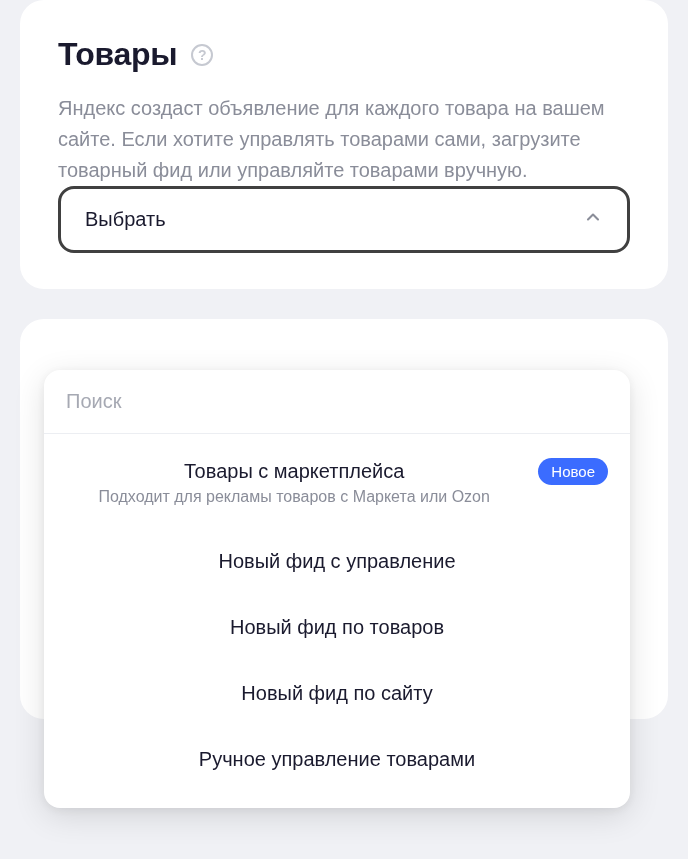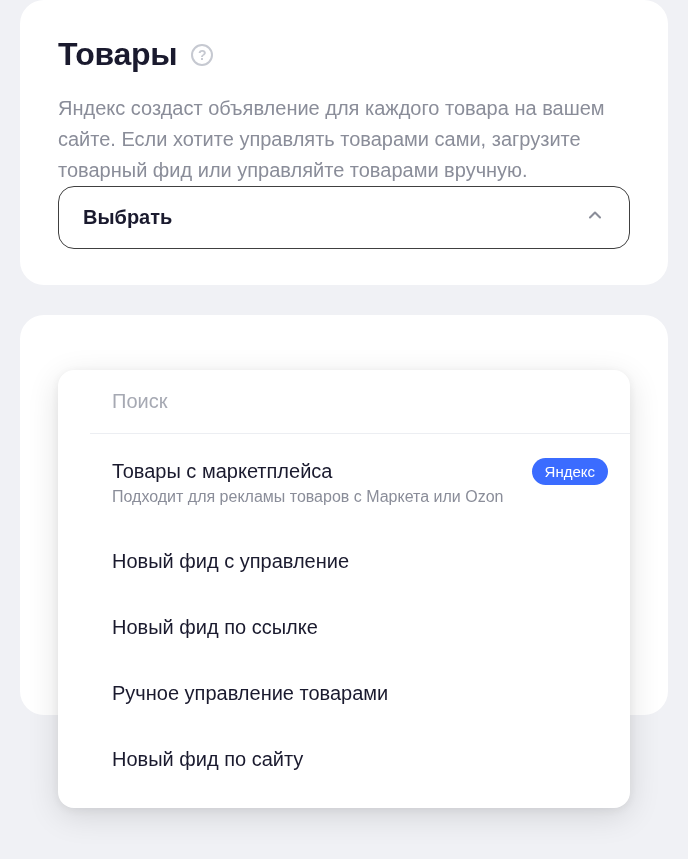--- a/index.html
+++ b/index.html
@@ -55,63 +55,62 @@
       cursor: pointer;
     }
     .description {
       font-size: 20px;
       line-height: 1.55;
       color: #8a8d99;
     }
     .select-trigger {
       width: 100%;
       background: #fff;
-      border: 1px solid #404040;
+      border: 3px solid #404040;
       border-radius: 16px;
       padding: 18px 24px;
       display: flex;
       align-items: center;
       justify-content: space-between;
       cursor: pointer;
       font-size: 20px;
       color: #1a1a2e;
-      font-weight: bold;
     }
     .chevron {
       color: #8a8d99;
     }
     .dropdown {
       position: absolute;
       top: 370px;
-      left: 58px;
+      left: 44px;
       right: 58px;
       background: #fff;
       border-radius: 16px;
       box-shadow: 0 8px 32px rgba(0,0,0,0.12), 0 2px 8px rgba(0,0,0,0.06);
       z-index: 10;
       overflow: hidden;
-      padding-left: 32px;
     }
     .search-row {
       padding: 20px 22px;
       border-bottom: 1px solid #eceef2;
     }
     .search-input {
       width: 100%;
       border: none;
       outline: none;
       font-size: 20px;
       color: #1a1a2e;
       background: transparent;
     }
     .search-input::placeholder {
       color: #a6a9b3;
     }
     .options {
       padding: 4px 0 16px 0;
+      text-align: center;
     }
     .option {
       padding: 20px 22px;
       cursor: pointer;
       display: flex;
       align-items: flex-start;
       justify-content: space-between;
       gap: 16px;
     }
     .option-text {
@@ -163,36 +162,36 @@
 <div class="dropdown">
   <div class="search-row">
     <input class="search-input" type="text" placeholder="Поиск" style="">
   </div>
   <div class="options">
     <div class="option">
       <div class="option-text">
         <div class="option-label">Товары с маркетплейса</div>
         <div class="option-sub">Подходит для рекламы товаров с Маркета или Ozon</div>
       </div>
-      <span class="badge">Яндекс</span>
+      <span class="badge">Новое</span>
     </div>
     <div class="option">
       <div class="option-text">
         <div class="option-label">Новый фид с управление</div>
       </div>
     </div>
     <div class="option">
       <div class="option-text">
-        <div class="option-label">Новый фид по ссылке</div>
+        <div class="option-label">Новый фид по товаров</div>
+      </div>
+    </div>
+    <div class="option">
+      <div class="option-text">
+        <div class="option-label">Новый фид по сайту</div>
       </div>
     </div>
     <div class="option">
       <div class="option-text">
         <div class="option-label">Ручное управление товарами</div>
       </div>
     </div>
-    <div class="option">
-      <div class="option-text">
-        <div class="option-label">Новый фид по сайту</div>
-      </div>
-    </div>
   </div>
 </div>
 
 </body></html>

